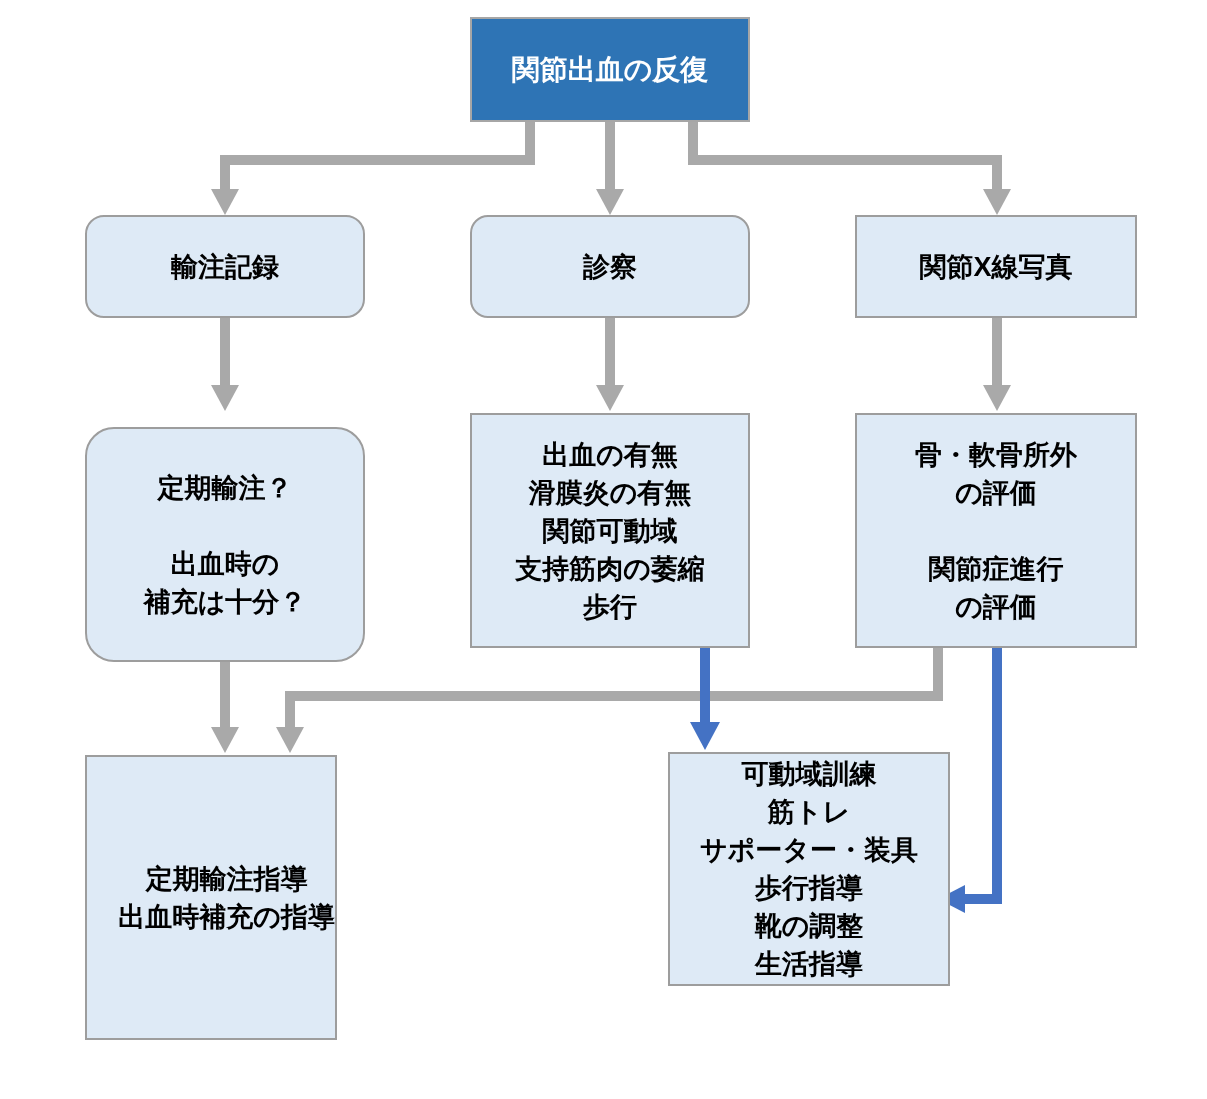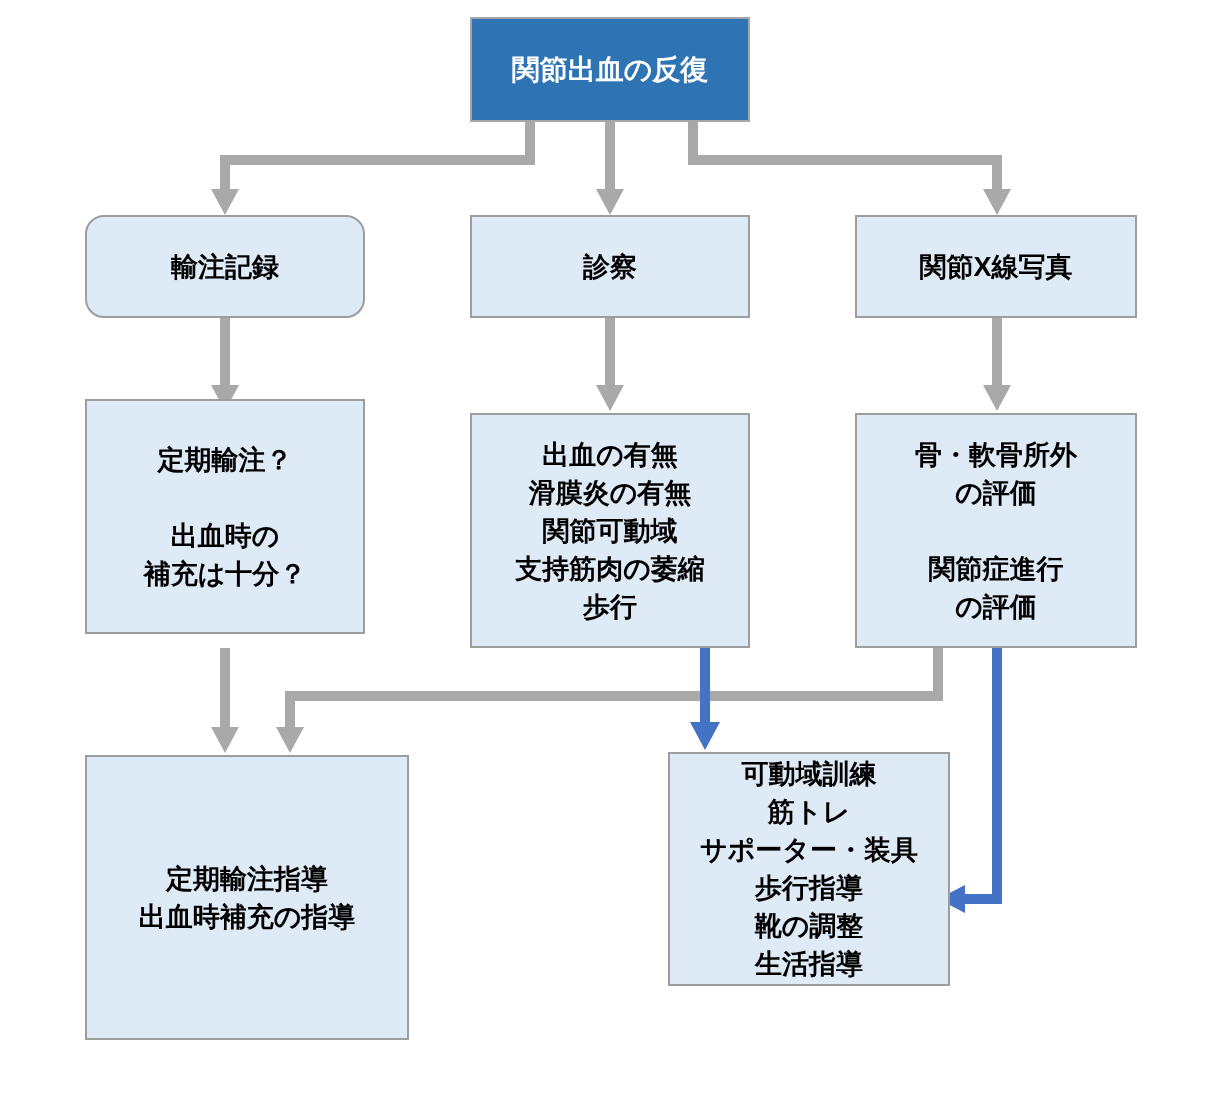--- a/index.html
+++ b/index.html
@@ -92,29 +92,29 @@
   <div class="head-left" style="left:938px;top:885px;"></div>
 
   <div class="node root" style="left:470px;top:17px;width:280px;height:105px;text-align:center;">
     <span>関節出血の反復</span>
   </div>
 
   <div class="node" style="left:85px;top:215px;width:280px;height:103px;border-radius:19px;">
     <span>輸注記録</span>
   </div>
 
-  <div class="node" style="left:470px;top:215px;width:280px;height:103px;">
+  <div class="node" style="left:470px;top:215px;width:280px;height:103px;border-radius:18px;">
     <span>診察</span>
   </div>
 
   <div class="node" style="left:855px;top:215px;width:282px;height:103px;">
     <span>関節X線写真</span>
   </div>
 
-  <div class="node" style="left:85px;top:399px;width:280px;height:235px;">
+  <div class="node" style="left:85px;top:427px;width:280px;height:235px;border-radius:29px;">
     <span>定期輸注？
 
 出血時の
 補充は十分？</span>
   </div>
 
   <div class="node" style="left:470px;top:413px;width:280px;height:235px;">
     <span>出血の有無
 滑膜炎の有無
 関節可動域
@@ -123,21 +123,21 @@
   </div>
 
   <div class="node" style="left:855px;top:413px;width:282px;height:235px;">
     <span>骨・軟骨所外
 の評価
 
 関節症進行
 の評価</span>
   </div>
 
-  <div class="node" style="left:85px;top:755px;width:324px;height:285px;">
+  <div class="node" style="left:85px;top:755px;width:252px;height:285px;justify-content:flex-end;">
     <span>定期輸注指導
 出血時補充の指導</span>
   </div>
 
   <div class="node" style="left:668px;top:752px;width:282px;height:234px;">
     <span>可動域訓練
 筋トレ
 サポーター・装具
 歩行指導
 靴の調整

